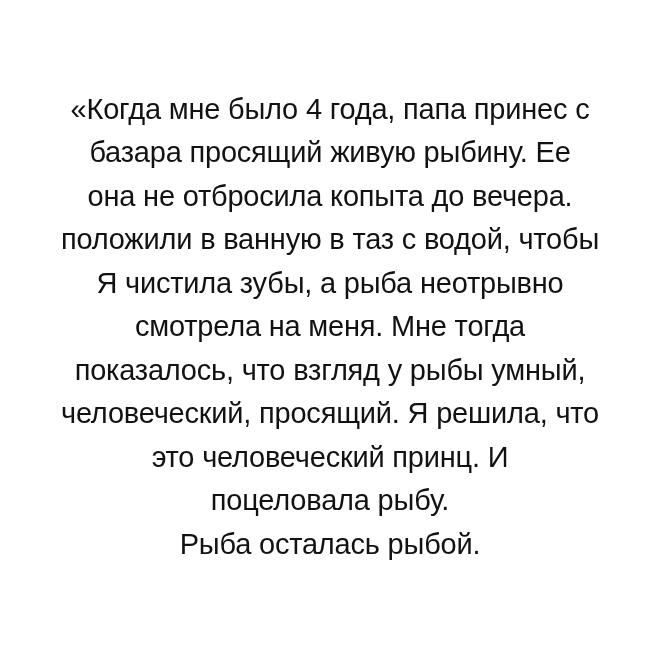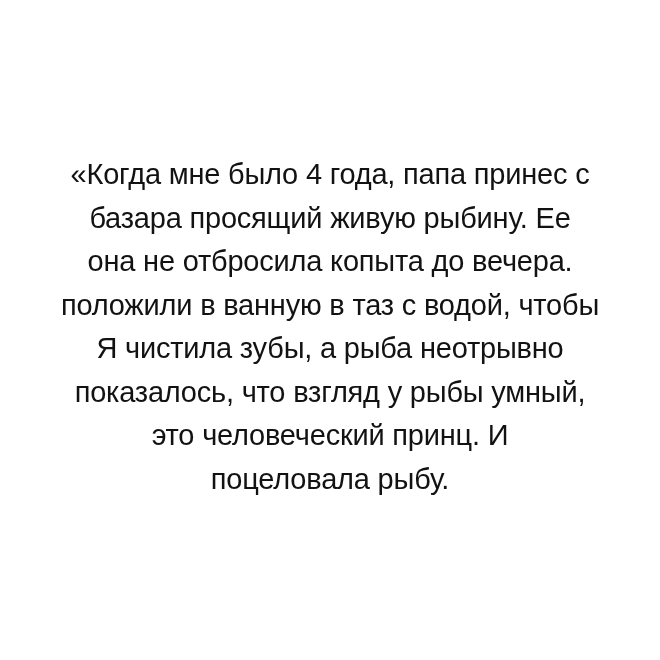--- a/index.html
+++ b/index.html
@@ -35,17 +35,20 @@
 </head>
 <body>
 
 <div class="canvas">
   <div class="quote-block">
     <div class="quote-line">«Когда мне было 4 года, папа принес с</div>
     <div class="quote-line">базара просящий живую рыбину. Ее</div>
     <div class="quote-line">она не отбросила копыта до вечера.</div>
     <div class="quote-line">положили в ванную в таз с водой, чтобы</div>
     <div class="quote-line">Я чистила зубы, а рыба неотрывно</div>
+    <div class="quote-line">смотрела на меня. Мне тогда</div>
     <div class="quote-line">показалось, что взгляд у рыбы умный,</div>
+    <div class="quote-line">человеческий, просящий. Я решила, что</div>
     <div class="quote-line">это человеческий принц. И</div>
     <div class="quote-line">поцеловала рыбу.</div>
+    <div class="quote-line">Рыба осталась рыбой.</div>
   </div>
 </div>
 
 </body></html>

